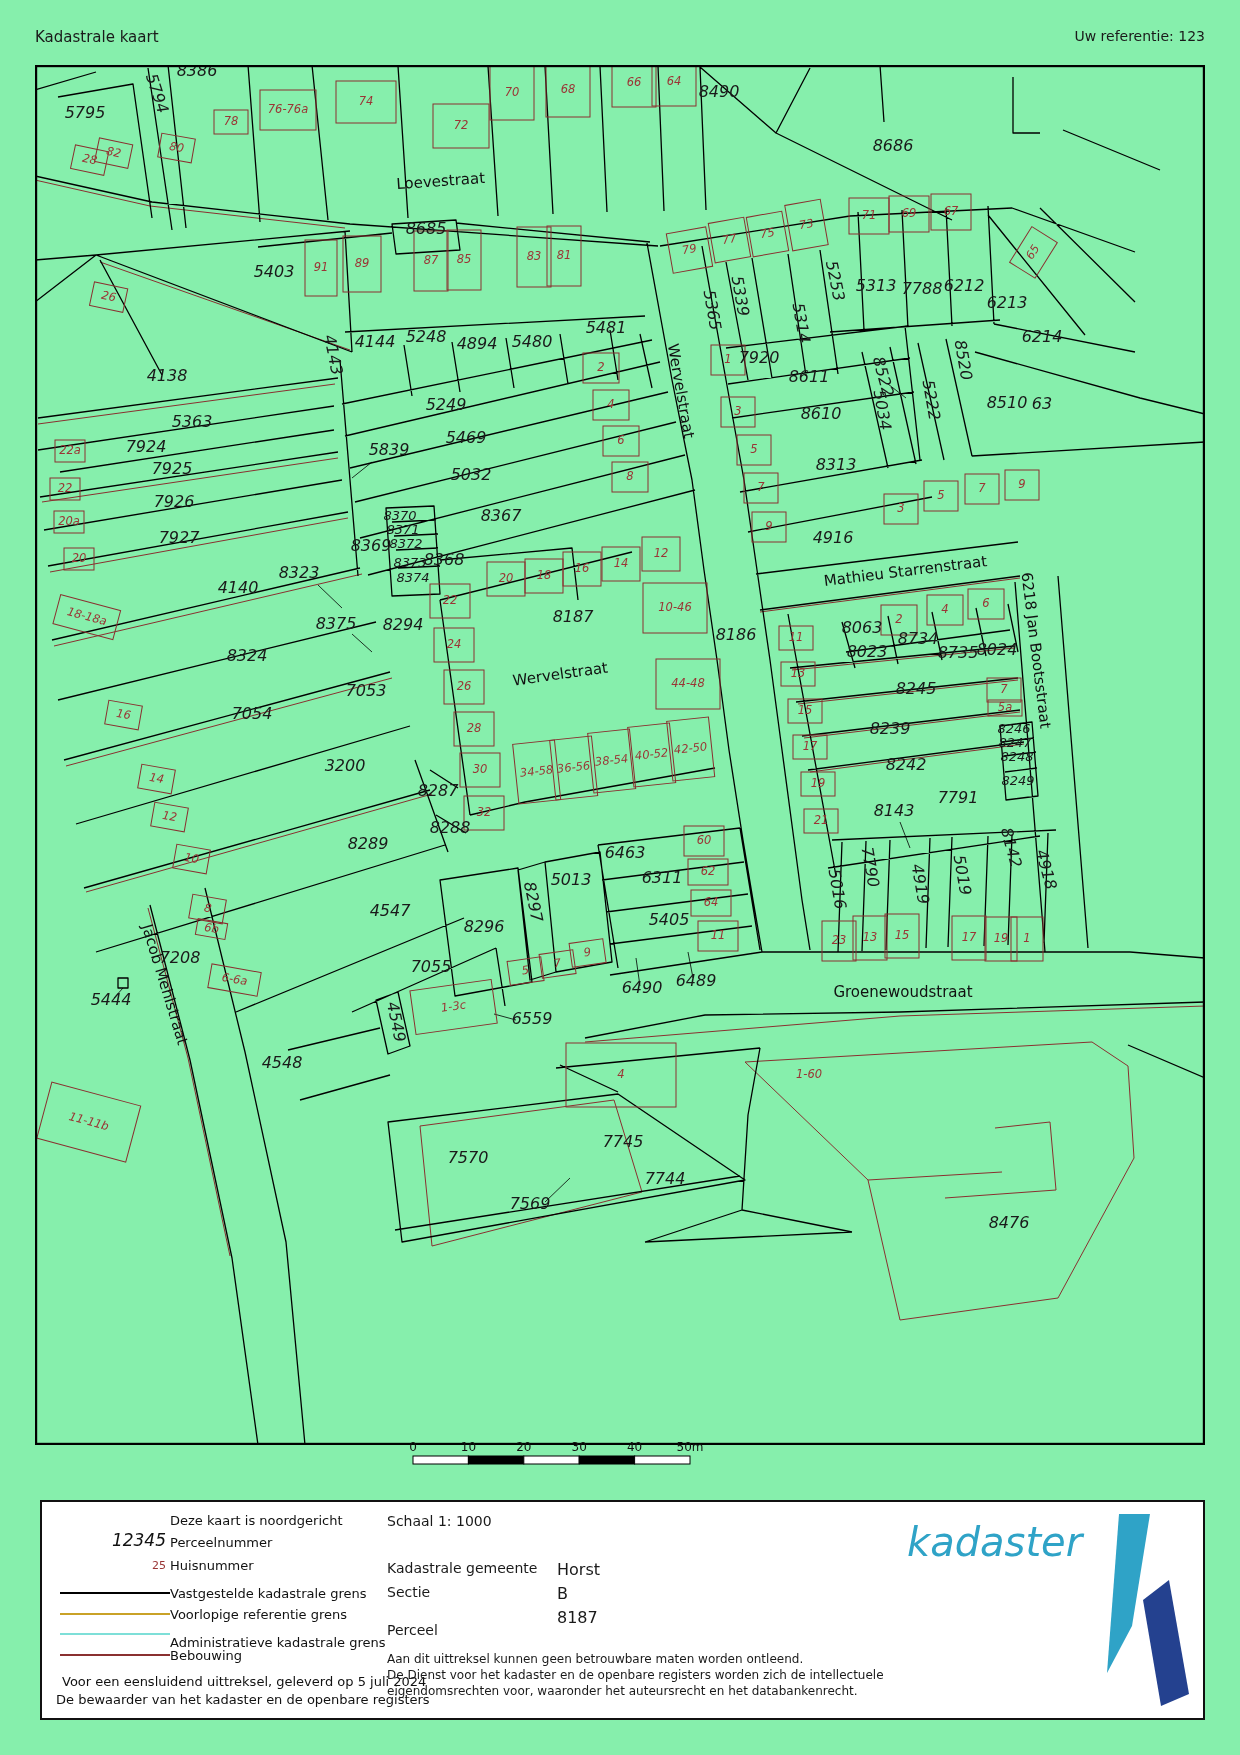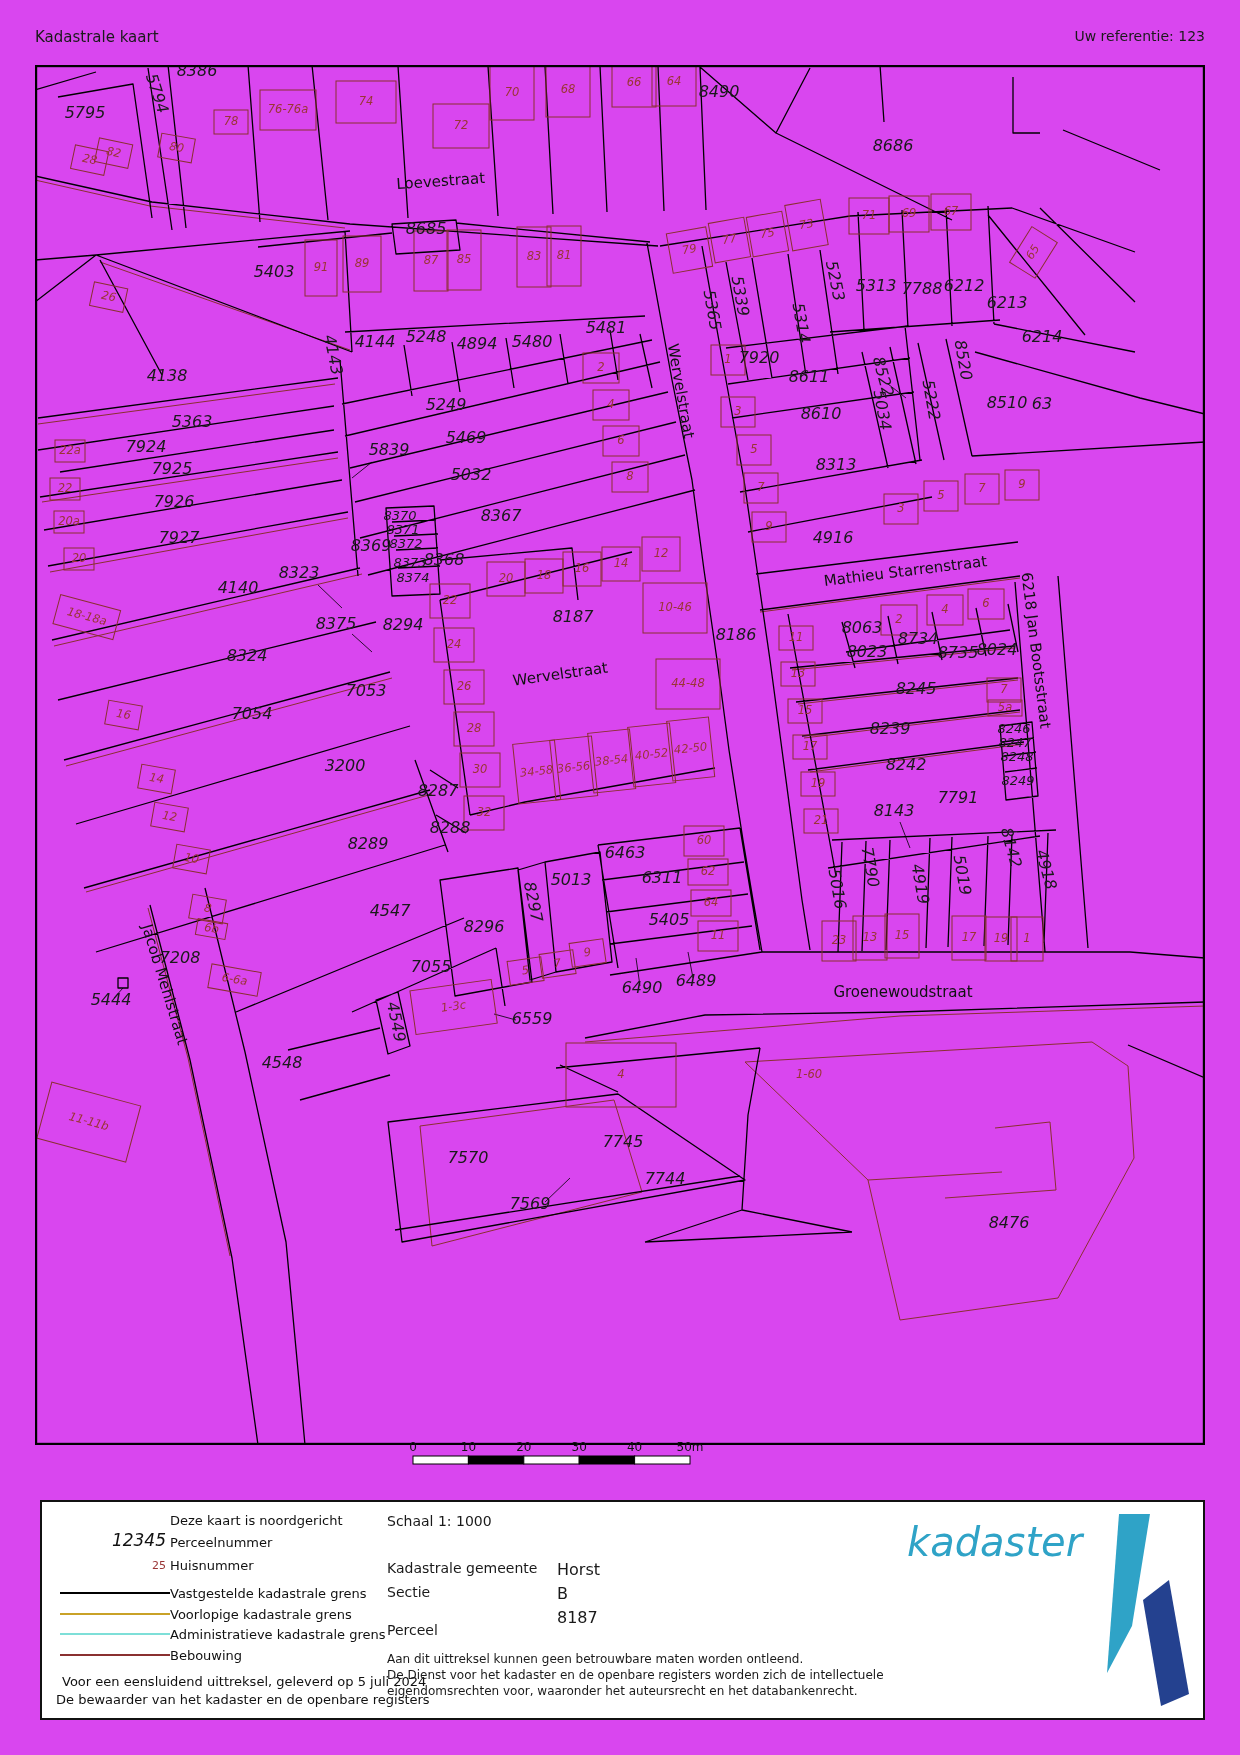--- a/index.html
+++ b/index.html
@@ -1,16 +1,16 @@
 <!DOCTYPE html>
 <html><head>
 <meta charset="utf-8">
 <style>
   html,body{margin:0;padding:0;background:#fff;}
-  #page{position:relative;width:1240px;height:1755px;background:#d946ef;
+  #page{position:relative;width:1240px;height:1755px;background:#86efac;
         font-family:"DejaVu Sans",sans-serif;color:#1a1a1a;overflow:hidden;}
   .hdr{position:absolute;top:28px;font-size:15px;color:#1a1a1a;}
   #hdr-title{left:35px;}
   #hdr-ref{right:35px;text-align:right;font-size:14px;}
   #mapsvg{position:absolute;left:35px;top:65px;}
   #scalebar{position:absolute;left:390px;top:1438px;}
   
   text{font-family:"DejaVu Sans",sans-serif;}
   .t-parcel{font-style:italic;fill:#1a1a1a;}
   .t-house{font-style:italic;fill:#9a3535;}
@@ -455,23 +455,23 @@
   <div id="legend">
     <div class="lg-abs" style="left:128px;top:11px;">Deze kaart is noordgericht</div>
     <div id="lg-sym-perceel" class="lg-abs" style="left:40px;top:28px;">12345</div>
     <div class="lg-abs" style="left:128px;top:33px;">Perceelnummer</div>
     <div id="lg-sym-huis" class="lg-abs" style="left:40px;top:57px;">25</div>
     <div class="lg-abs" style="left:128px;top:56px;">Huisnummer</div>
 
     <div class="lg-line" style="left:18px;top:90px;background:#000;"></div>
     <div class="lg-abs" style="left:128px;top:84px;">Vastgestelde kadastrale grens</div>
     <div class="lg-line" style="left:18px;top:111px;background:#c9a227;"></div>
-    <div class="lg-abs" style="left:128px;top:105px;">Voorlopige kadastrale grens</div>
+    <div class="lg-abs" style="left:128px;top:105px;">Voorlopige referentie grens</div>
     <div class="lg-line" style="left:18px;top:131px;background:#7edfd8;"></div>
-    <div class="lg-abs" style="left:128px;top:125px;">Administratieve kadastrale grens</div>
+    <div class="lg-abs" style="left:128px;top:133px;">Administratieve kadastrale grens</div>
     <div class="lg-line" style="left:18px;top:152px;background:#8a3030;"></div>
     <div class="lg-abs" style="left:128px;top:146px;">Bebouwing</div>
 
     <div class="lg-abs" style="left:14px;top:172px;margin-left:6px;">Voor een eensluidend uittreksel, geleverd op 5 juli 2024</div>
     <div class="lg-abs" style="left:14px;top:190px;">De bewaarder van het kadaster en de openbare registers</div>
 
     <div class="pn-label" style="left:345px;top:11px;">Schaal 1: 1000</div>
     <div class="pn-label" style="left:345px;top:58px;">Kadastrale gemeente</div>
     <div class="pn-value" style="left:515px;top:58px;">Horst</div>
     <div class="pn-label" style="left:345px;top:82px;">Sectie</div>

